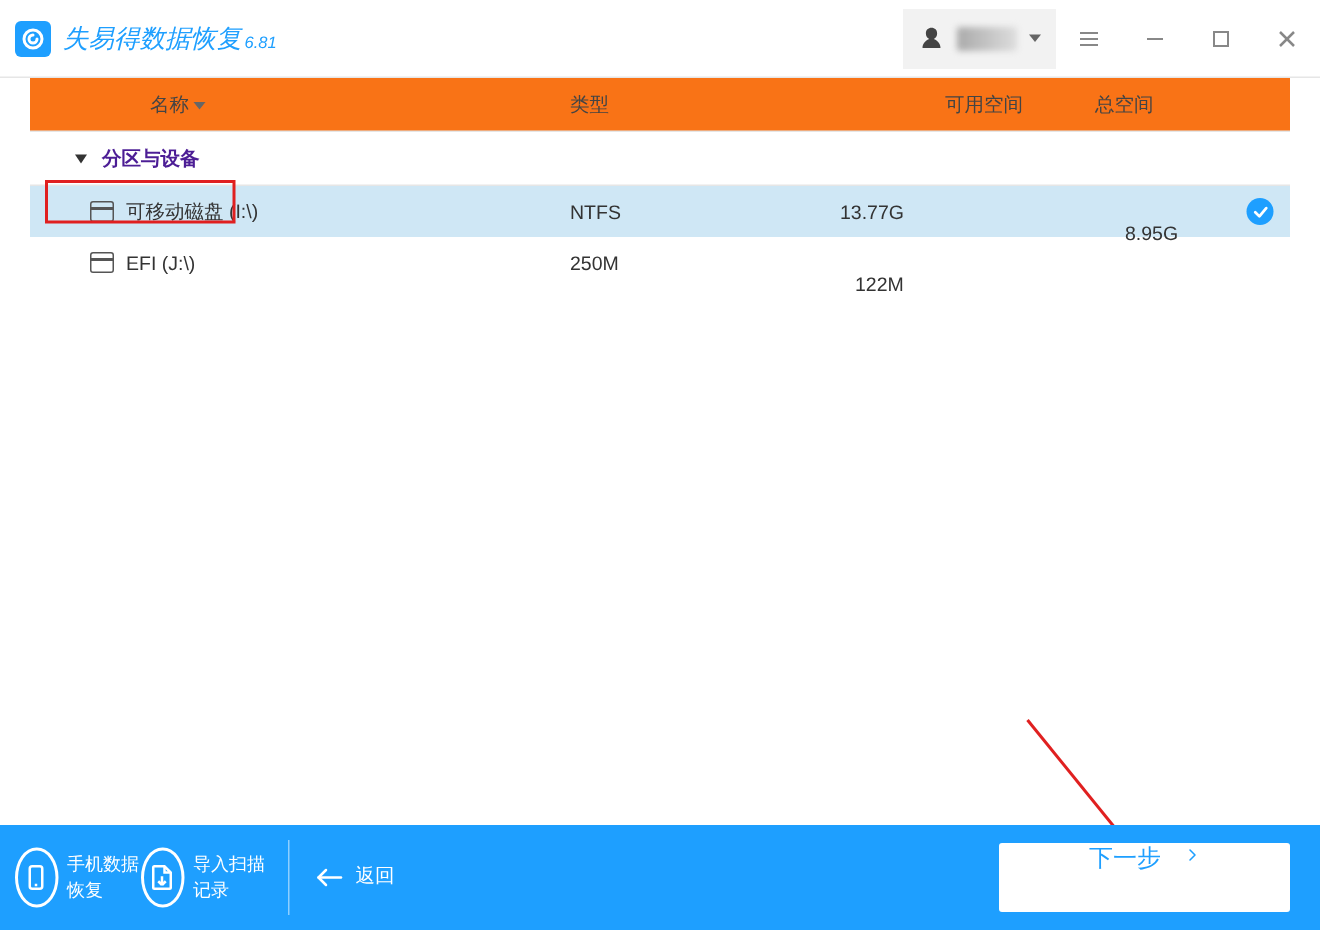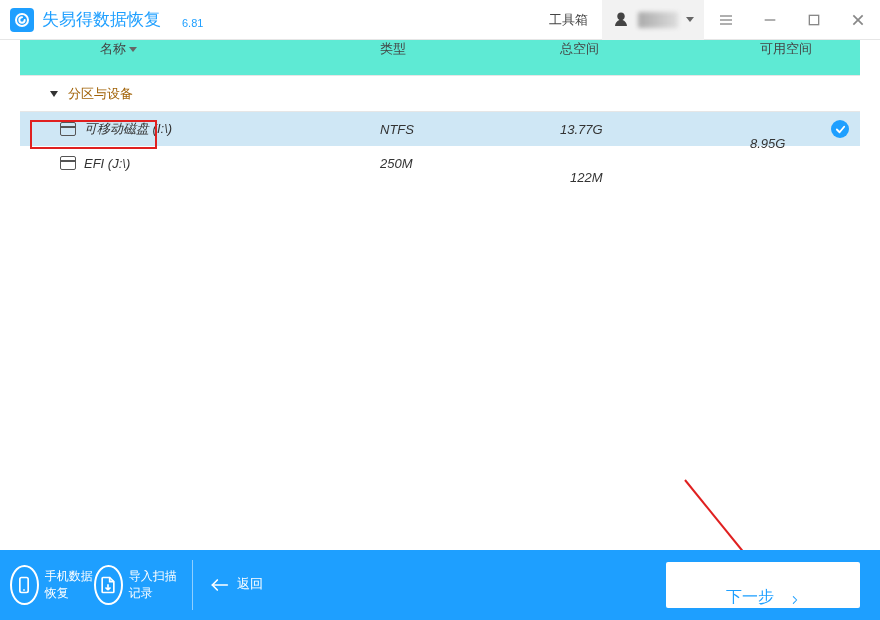--- a/index.html
+++ b/index.html
@@ -1,47 +1,47 @@
 <!DOCTYPE html>
 <html><head>
 <meta charset="utf-8">
 <style>
 * { margin: 0; padding: 0; box-sizing: border-box; }
 body { font-family: "Microsoft YaHei", Arial, sans-serif; font-size: 13px; background: #fff; width: 880px; height: 620px; overflow: hidden; position: relative; }
 
 
-.titlebar { height: 40px; display: flex; align-items: center; padding: 0 0 0 10px; border-bottom: 1px solid #e6e6e6; }
+.titlebar { height: 52px; display: flex; align-items: center; padding: 0 0 0 10px; border-bottom: 1px solid #e6e6e6; font-style: italic; }
 .app-logo { width: 24px; height: 24px; background: #1e9fff; border-radius: 4px; display: flex; align-items: center; justify-content: center; color: #fff; margin-right: 8px; }
 .app-logo svg { width: 16px; height: 16px; }
 .app-title { color: #1e9fff; font-size: 17px; }
-.app-ver { color: #1e9fff; font-size: 11px; margin-left: 21px; margin-top: 6px; }
+.app-ver { color: #1e9fff; font-size: 11px; margin-left: 2px; margin-top: 6px; }
 .title-spacer { flex: 1; }
 .toolbox-label { font-size: 13px; color: #444; padding: 0 14px; height: 40px; display: flex; align-items: center; }
 .user-area { height: 40px; background: #f2f2f2; display: flex; align-items: center; padding: 0 10px; gap: 8px; }
 .user-icon { width: 18px; height: 18px; color: #444; }
 .user-blur { width: 40px; height: 16px; background: linear-gradient(90deg,#aaa,#ddd); filter: blur(2px); border-radius: 2px; }
 .user-caret { width: 0; height: 0; border-left: 4px solid transparent; border-right: 4px solid transparent; border-top: 5px solid #666; }
 .win-btn { width: 44px; height: 40px; display: flex; align-items: center; justify-content: center; color: #888; }
 .win-btn svg { width: 16px; height: 16px; }
 
 
-.col-header { display: flex; height: 36px; border-bottom: 1px solid #e6e6e6; background: #5eead4; margin: 0 20px; }
+.col-header { display: flex; height: 36px; align-items: center; border-bottom: 1px solid #e6e6e6; background: #f97316; margin: 0 20px; }
 .col { color: #444; font-size: 13px; }
 .col-name { flex: 0 0 360px; padding-left: 80px; }
 .col-type { flex: 0 0 180px; }
 .col-total { flex: 0 0 130px; text-align: left; }
 .col-avail { flex: 1; padding-left: 70px; }
 .sort-caret { display: inline-block; width: 0; height: 0; border-left: 4px solid transparent; border-right: 4px solid transparent; border-top: 5px solid #666; margin-left: 3px; vertical-align: middle; }
 
 
-.section-head { display: flex; align-items: center; height: 36px; padding-left: 30px; color: #a16207; font-weight: normal; font-size: 13px; border-bottom: 1px solid #e6e6e6; margin: 0 20px 0 20px; }
+.section-head { display: flex; align-items: center; height: 36px; padding-left: 30px; color: #4c1d95; font-weight: bold; font-size: 13px; border-bottom: 1px solid #e6e6e6; margin: 0 20px 0 20px; }
 .tri { width: 0; height: 0; border-left: 4px solid transparent; border-right: 4px solid transparent; border-top: 6px solid #333; margin-right: 10px; display: inline-block; }
 
 
-.rows { margin: 0 20px; font-style: italic; }
+.rows { margin: 0 20px; }
 .row { display: flex; align-items: center; height: 34px; font-size: 13px; color: #333; }
 .row.selected { background: #cfe7f5; }
 .row .cell-name { flex: 0 0 360px; padding-left: 40px; display: flex; align-items: center; gap: 8px; }
 .row .cell-type { flex: 0 0 180px; }
 .row .cell-total { flex: 0 0 130px; }
 .row .cell-avail { flex: 1; padding-left: 60px; margin-top: 28px; }
 .row .cell-check { flex: 0 0 40px; display: flex; align-items: center; justify-content: center; }
 .drive-icon { width: 16px; height: 14px; border: 1.5px solid #555; border-radius: 2px; position: relative; display: inline-block; }
 .drive-icon::after { content: ""; position: absolute; left: -1.5px; top: 3px; width: 16px; height: 1.5px; background: #555; }
 .check-badge { width: 18px; height: 18px; border-radius: 50%; background: #1e9fff; display: flex; align-items: center; justify-content: center; color: #fff; }
@@ -56,37 +56,36 @@
 
 
 .footer { position: absolute; left: 0; right: 0; bottom: 0; height: 70px; background: #1e9fff; display: flex; align-items: center; padding: 0 20px 0 10px; }
 .ft-item { display: flex; flex-direction: row; align-items: center; justify-content: center; width: 84px; color: #fff; font-size: 12px; gap: 6px; }
 .ft-circle { width: 40px; height: 40px; border: 2px solid #fff; border-radius: 50%; display: flex; align-items: center; justify-content: center; color: #fff; }
 .ft-circle svg { width: 20px; height: 20px; }
 .ft-divider { width: 1px; height: 50px; background: rgba(255,255,255,0.5); margin: 0 14px; }
 .ft-back { display: flex; flex-direction: row; align-items: flex-start; color: #fff; gap: 6px; }
 .ft-back svg { width: 24px; height: 20px; }
 .ft-spacer { flex: 1; }
-.next-btn { width: 194px; height: 46px; background: #fff; color: #1e9fff; font-size: 16px; display: flex; align-items: flex-end; justify-content: center; gap: 16px; border-radius: 2px; }
+.next-btn { width: 194px; height: 46px; background: #fff; color: #1e9fff; font-size: 16px; display: flex; align-items: flex-start; justify-content: center; gap: 16px; border-radius: 2px; }
 .next-btn svg { width: 10px; height: 16px; }
 </style>
 </head>
 <body>
 
 <div class="titlebar">
   <div class="app-logo">
     <svg viewBox="0 0 24 24" fill="none" stroke="currentColor" stroke-width="3">
         <circle cx="12" cy="12" r="9"></circle>
         <path d="M16 12a4 4 0 1 1-4-4" stroke-linecap="round"></path>
       </svg>
   </div>
   <span class="app-title">失易得数据恢复</span>
   <span class="app-ver">6.81</span>
   <div class="title-spacer"></div>
-  <div class="toolbox-label">工具箱</div>
   <div class="user-area">
     <svg class="user-icon" viewBox="0 0 24 24" fill="currentColor">
         <path d="M12 2C9 2 7 4 7 7c0 2 1 4 3 5-3 1-6 4-6 8h16c0-4-3-7-6-8 2-1 3-3 3-5 0-3-2-5-5-5z"></path>
       </svg>
     <div class="user-blur"></div>
     <div class="user-caret"></div>
   </div>
   <div class="win-btn">
     <svg viewBox="0 0 24 24" stroke="currentColor" stroke-width="2">
         <line x1="3" y1="6" x2="21" y2="6"></line>
@@ -108,22 +107,22 @@
     <svg viewBox="0 0 24 24" stroke="currentColor" stroke-width="2.5">
         <line x1="5" y1="5" x2="19" y2="19"></line>
         <line x1="19" y1="5" x2="5" y2="19"></line>
       </svg>
   </div>
 </div>
 
 <div class="col-header">
   <div class="col col-name"><span>名称</span><span class="sort-caret"></span></div>
   <div class="col col-type">类型</div>
+  <div class="col col-avail">可用空间</div>
   <div class="col col-total">总空间</div>
-  <div class="col col-avail">可用空间</div>
 </div>
 
 <div class="section-head">
   <span class="tri"></span>
   <span>分区与设备</span>
 </div>
 
 <div class="rows">
   <div class="row selected">
     <div class="cell-name">

